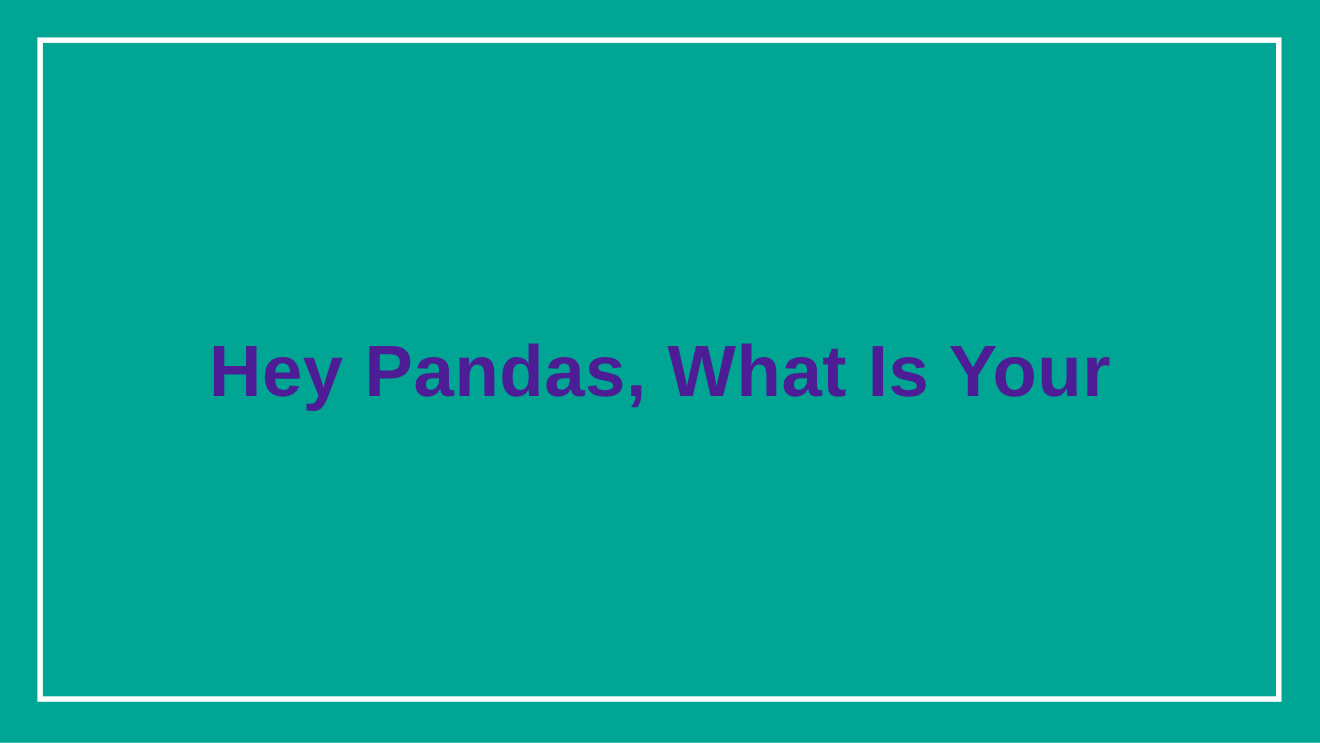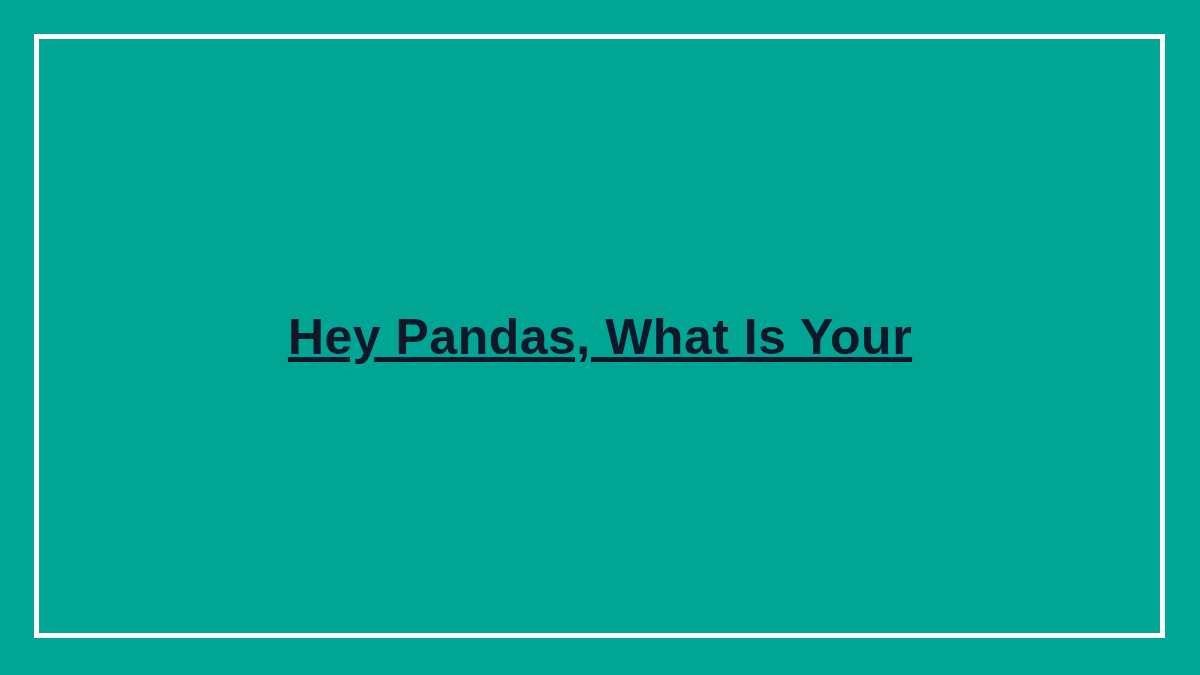--- a/index.html
+++ b/index.html
@@ -42,28 +42,27 @@
     align-items: center;
     justify-content: center;
     box-sizing: border-box;
     padding: 0 90px;
   }
 
   .headline-line {
     display: block;
     width: 100%;
     text-align: center;
-    color: #0f172a;
+    color: #4c1d95;
     font-family: "Liberation Sans", sans-serif;
     font-weight: 700;
-    font-size: 50px;
+    font-size: 66px;
     line-height: 95px;
     letter-spacing: 0.5px;
     white-space: nowrap;
-    text-decoration: underline;
   }
 </style>
 </head>
 <body>
 
 <div id="poster">
 
   <div id="frame"></div>
 
   <div id="headline">

